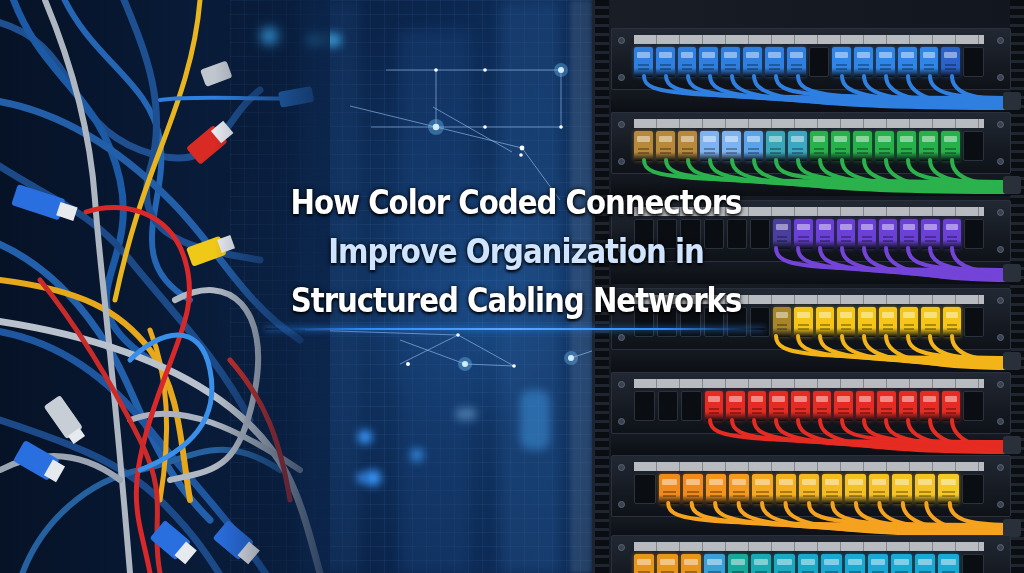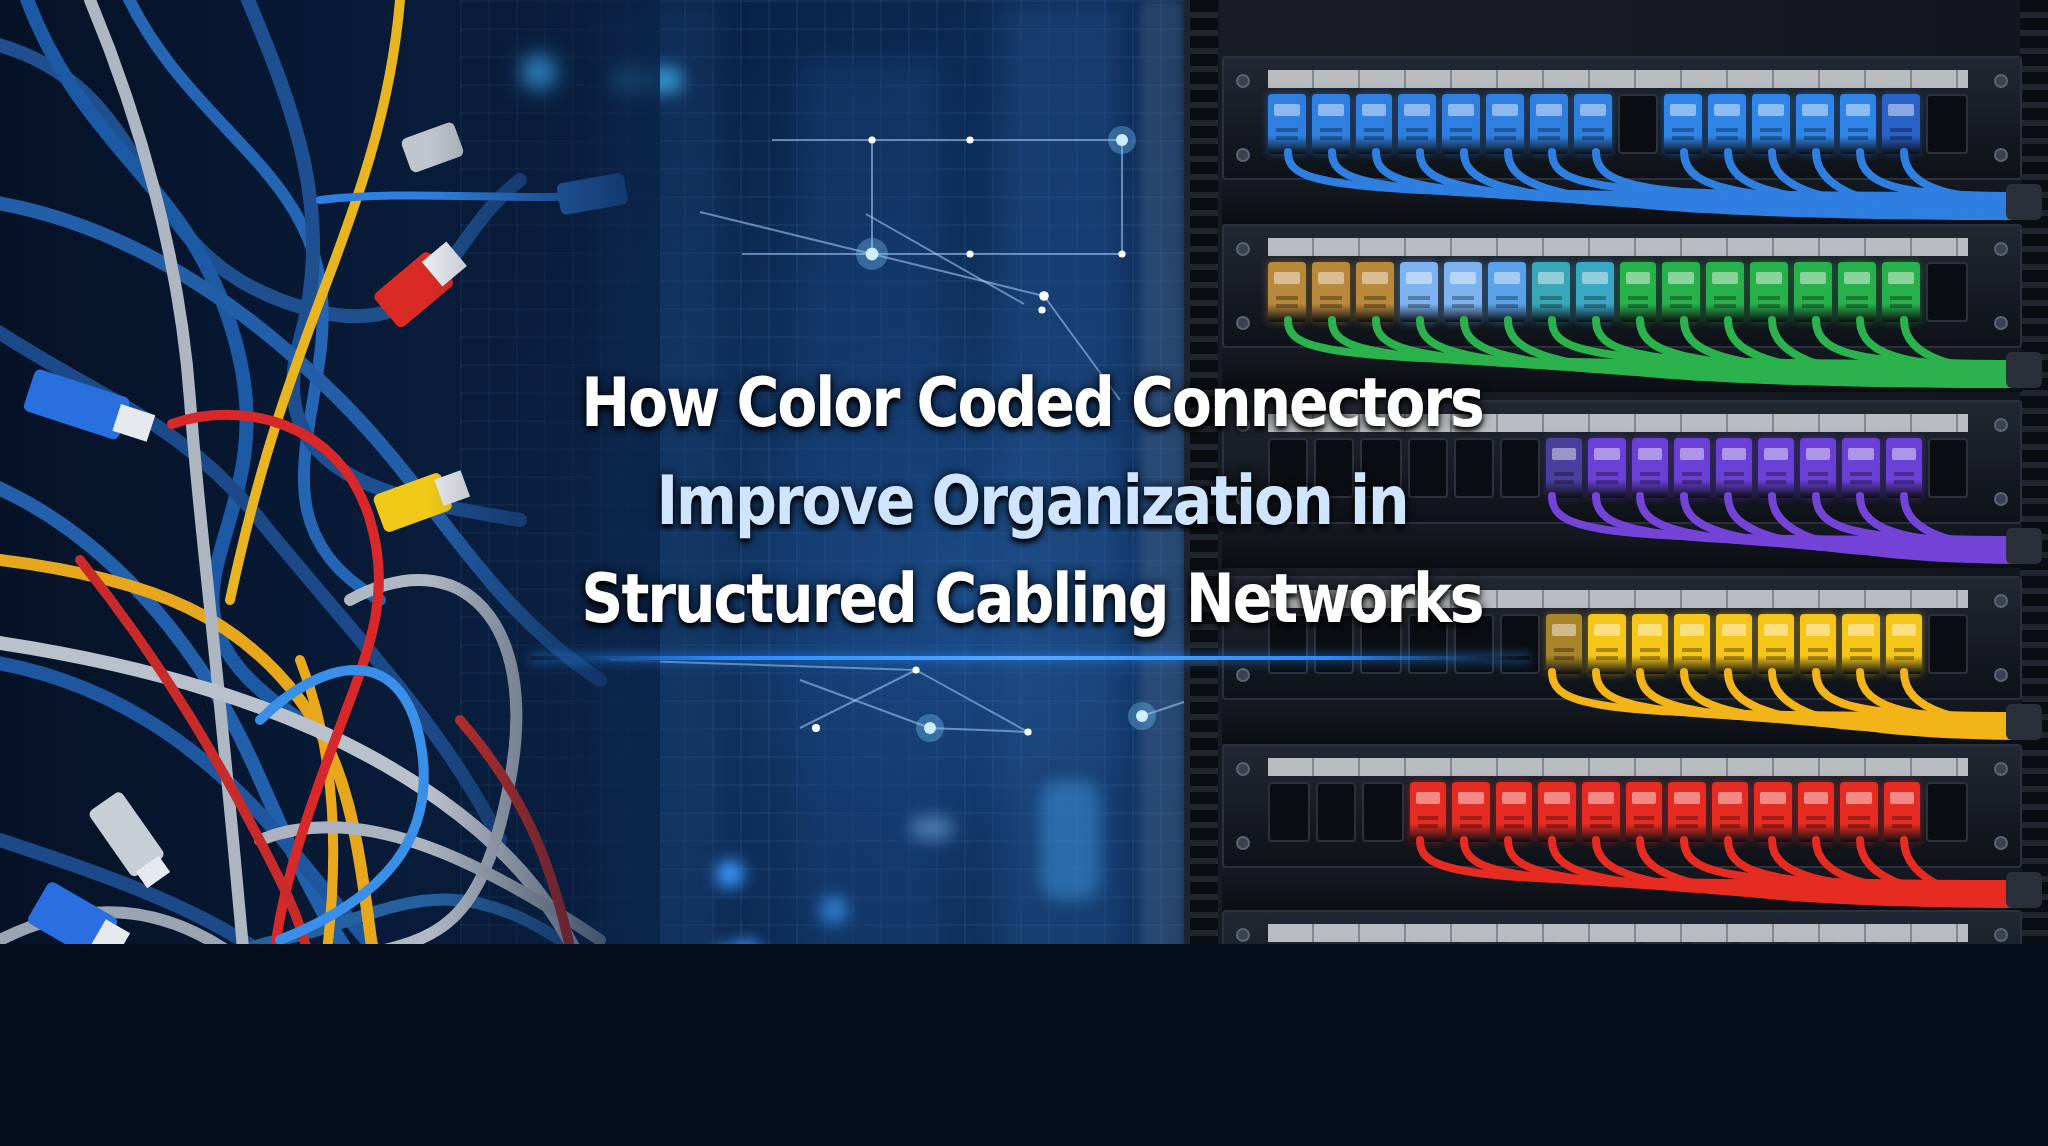--- a/index.html
+++ b/index.html
@@ -1,18 +1,18 @@
 <!DOCTYPE html>
 <html><head>
 <meta charset="utf-8">
 <style>
   * { box-sizing: border-box; margin: 0; padding: 0; }
   html, body { width: 1024px; height: 573px; overflow: hidden; background: #050d1c; }
   .scene {
-    position: relative; width: 1024px; height: 472px; overflow: hidden;
+    position: relative; width: 1024px; height: 573px; overflow: hidden;
     background:
       radial-gradient(ellipse 260px 300px at 470px 300px, #1c4e8a 0%, rgba(20,60,110,0.55) 45%, rgba(5,15,35,0) 100%),
       linear-gradient(90deg, #061226 0%, #0a2247 35%, #0d2c58 55%, #08172e 60%, #06101f 100%);
   }
   
   .grid {
     position: absolute; left: 230px; top: 0; width: 380px; height: 573px;
     background-image:
       linear-gradient(rgba(120,180,255,0.07) 1px, transparent 1px),
       linear-gradient(90deg, rgba(120,180,255,0.07) 1px, transparent 1px);

